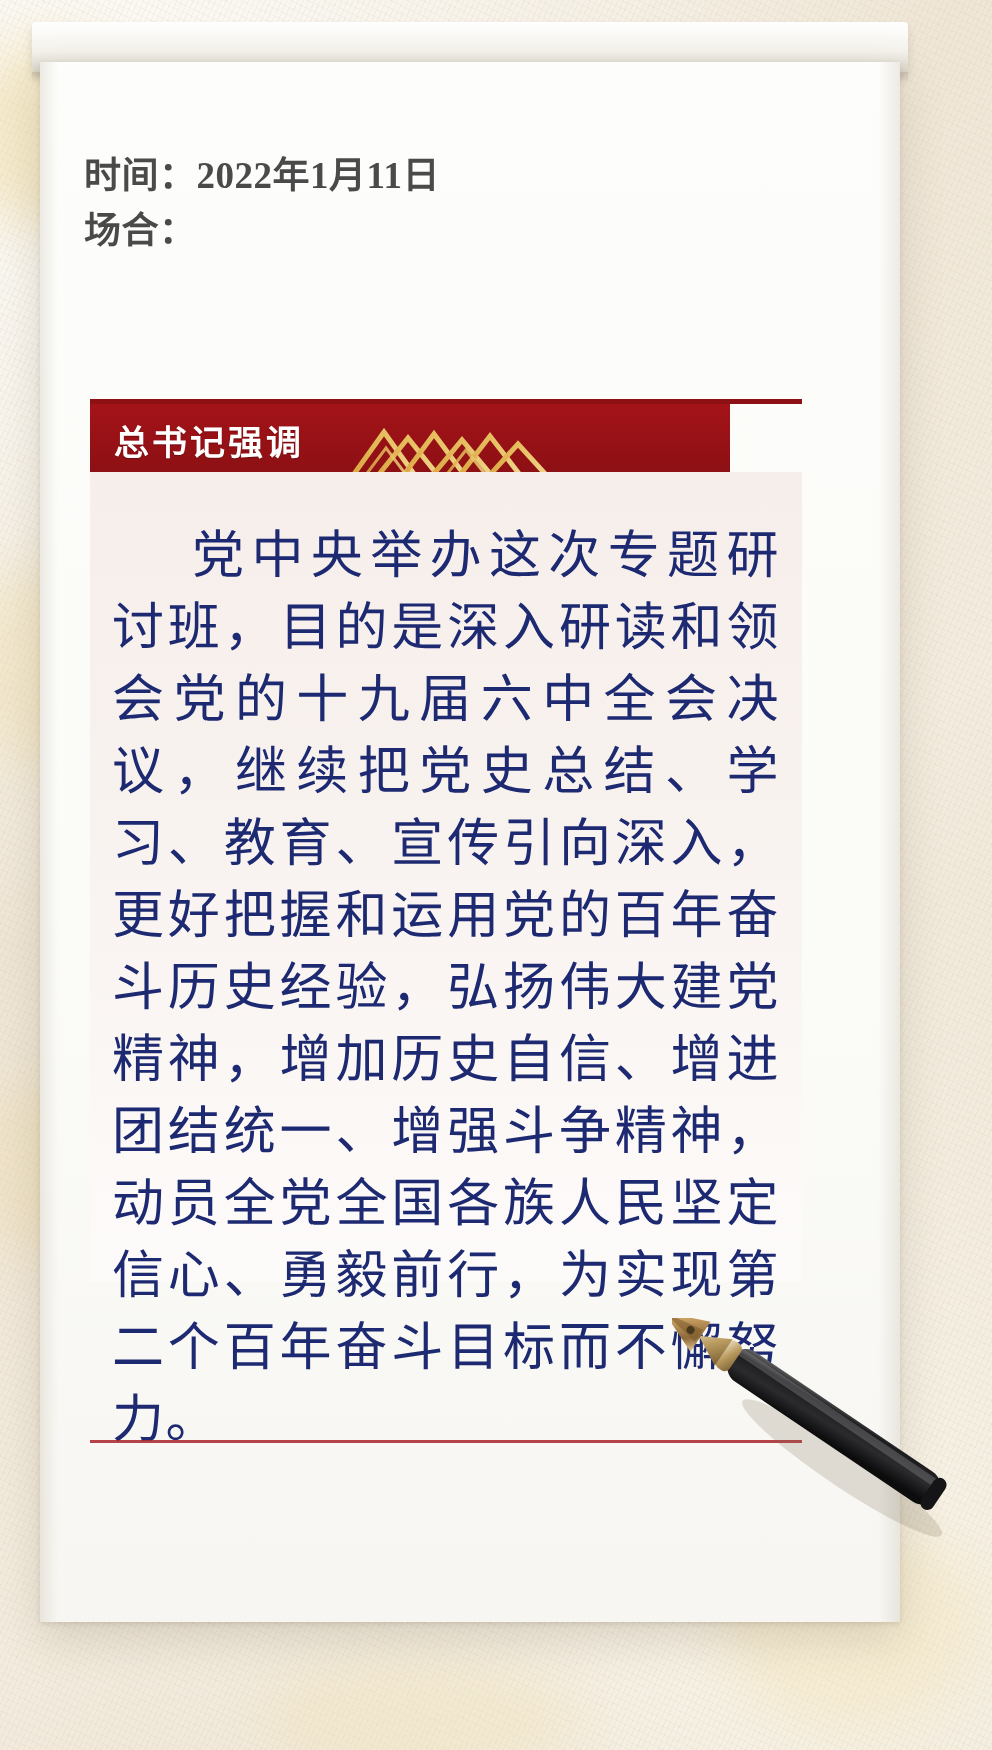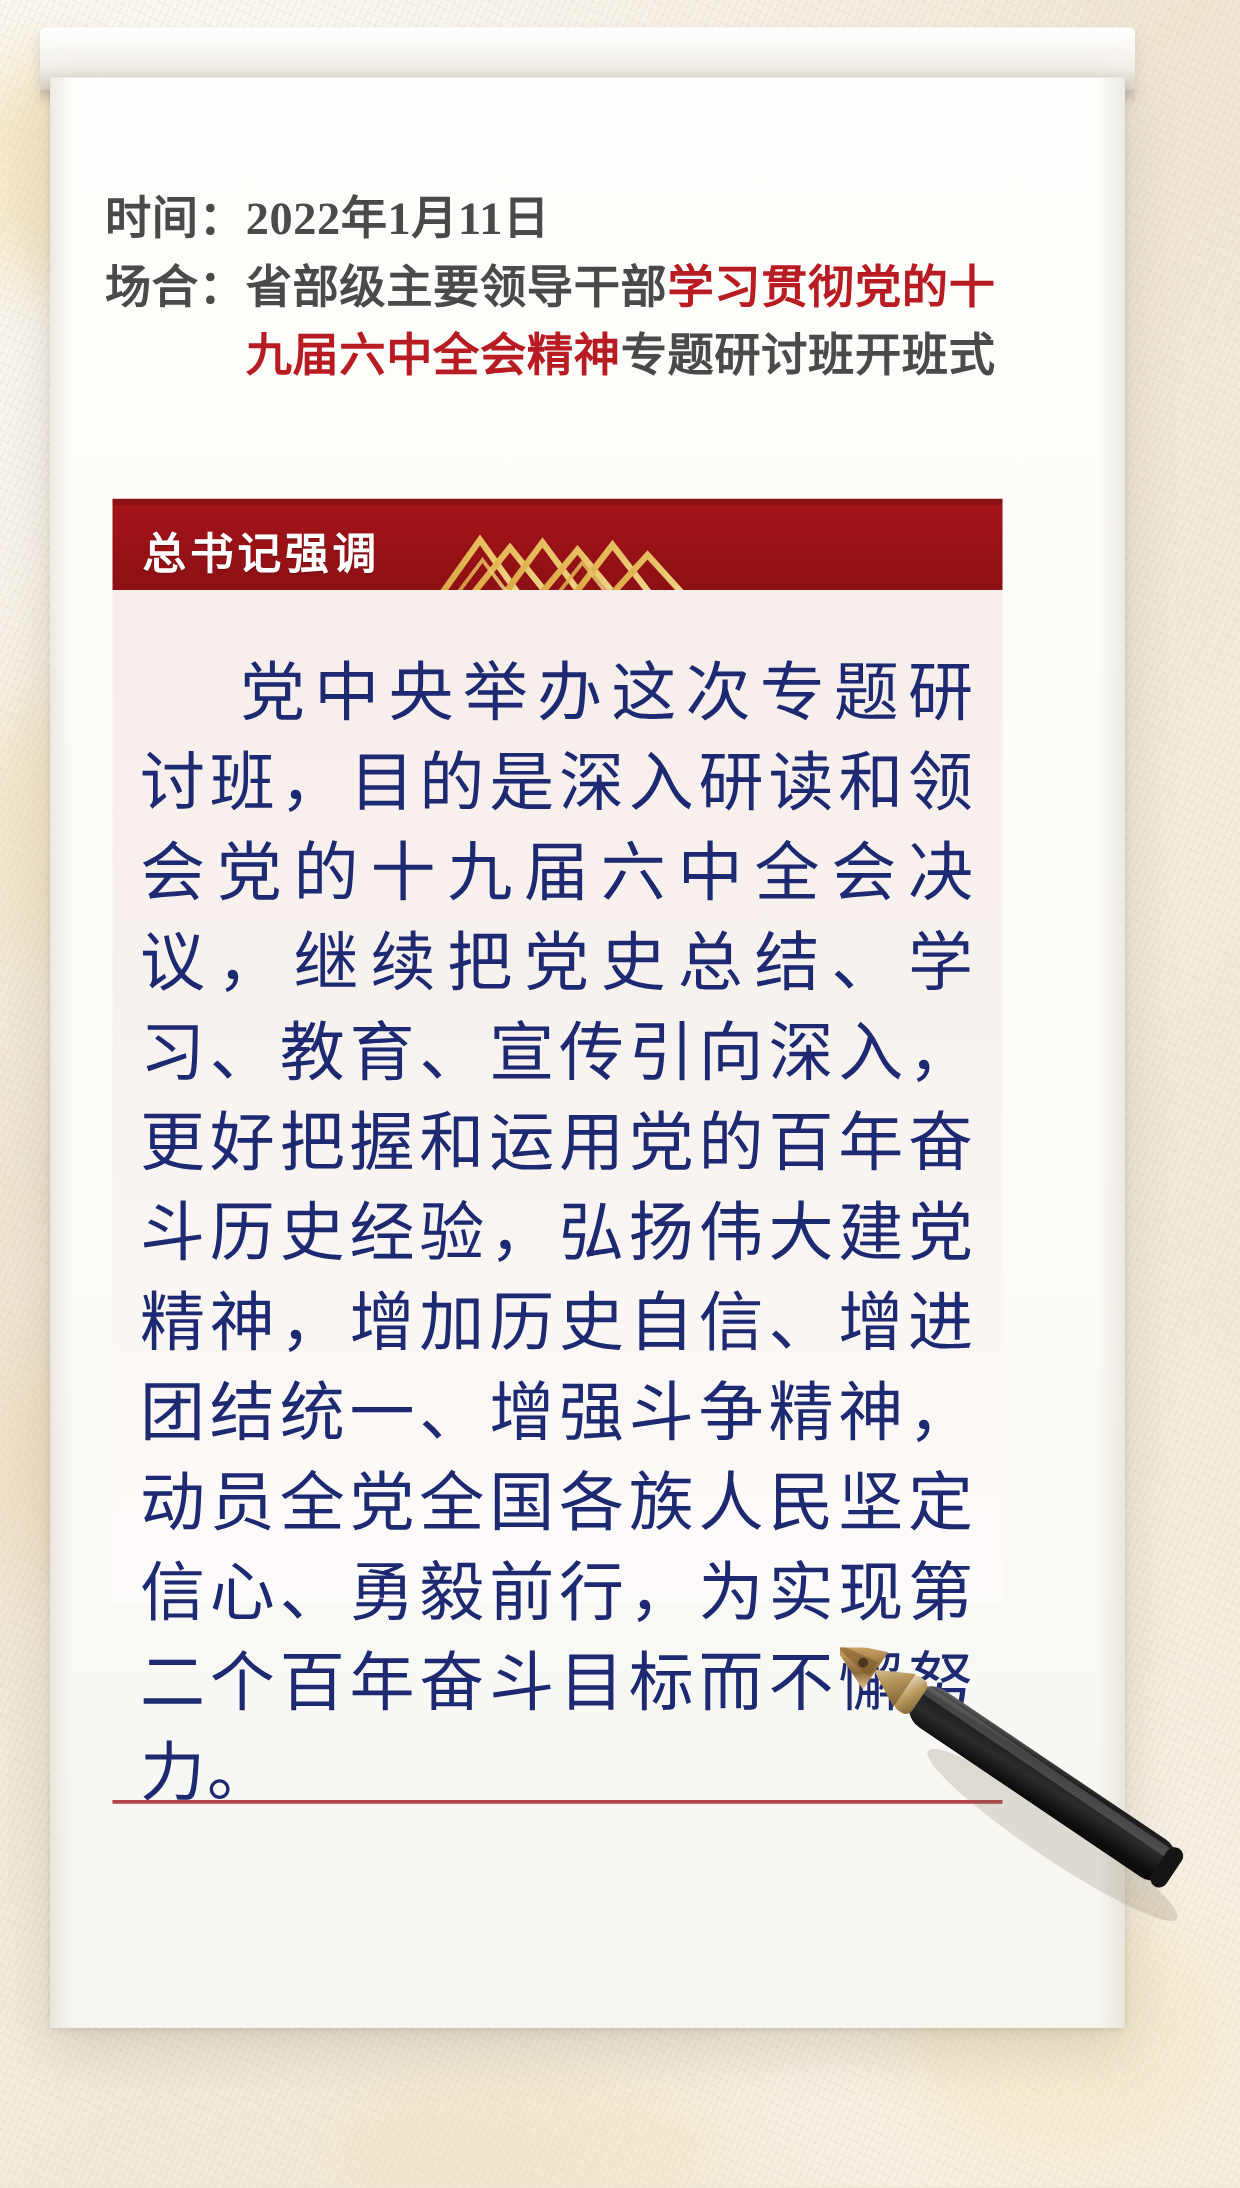--- a/index.html
+++ b/index.html
@@ -98,31 +98,31 @@
     left: 84px;
     top: 148px;
     width: 740px;
     color: #4a4a4a;
     font-family: "Liberation Serif", "DejaVu Serif", serif;
     font-weight: bold;
     font-size: 37px;
     line-height: 55px;
     letter-spacing: 0.5px;
   }
-  .meta-row { display: flex; align-items: flex-start; }
+  .meta-row { display: flex; align-items: flex-end; }
   .meta-label { flex: none; white-space: nowrap; }
   .meta-value { flex: 1 1 auto; font-family: Liberation Serif, serif; }
   .hl { color: #b81c22; }
 
   
   #banner {
     position: absolute;
     left: 90px;
     top: 404px;
-    width: 712px;
+    width: 640px;
     height: 68px;
     background: linear-gradient(180deg, #a31318 0%, #8d1014 100%);
     overflow: hidden;
   }
   #banner-top-rule {
     position: absolute;
     left: 90px;
     top: 399px;
     width: 712px;
     height: 5px;
@@ -210,21 +210,20 @@
 
   <div id="sheet"></div>
 
   <div id="meta">
     <div class="meta-row">
       <span class="meta-label">时间：</span>
       <span class="meta-value">2022年1月11日</span>
     </div>
     <div class="meta-row">
       <span class="meta-label">场合：</span>
-      <span class="meta-value"><span>省部级主要领导干部</span><span class="hl">学习贯彻党的十九届六中全会精神</span><span>专题研讨班开班式</span></span>
     </div>
   </div>
 
   <div id="banner-top-rule"></div>
   <div id="banner">
     <svg id="banner-deco" viewBox="0 0 230 84">
       <defs>
         <linearGradient id="goldGrad" x1="0" y1="0" x2="1" y2="0">
           <stop offset="0%" stop-color="#d8a03a"></stop>
           <stop offset="55%" stop-color="#e8c163"></stop>

